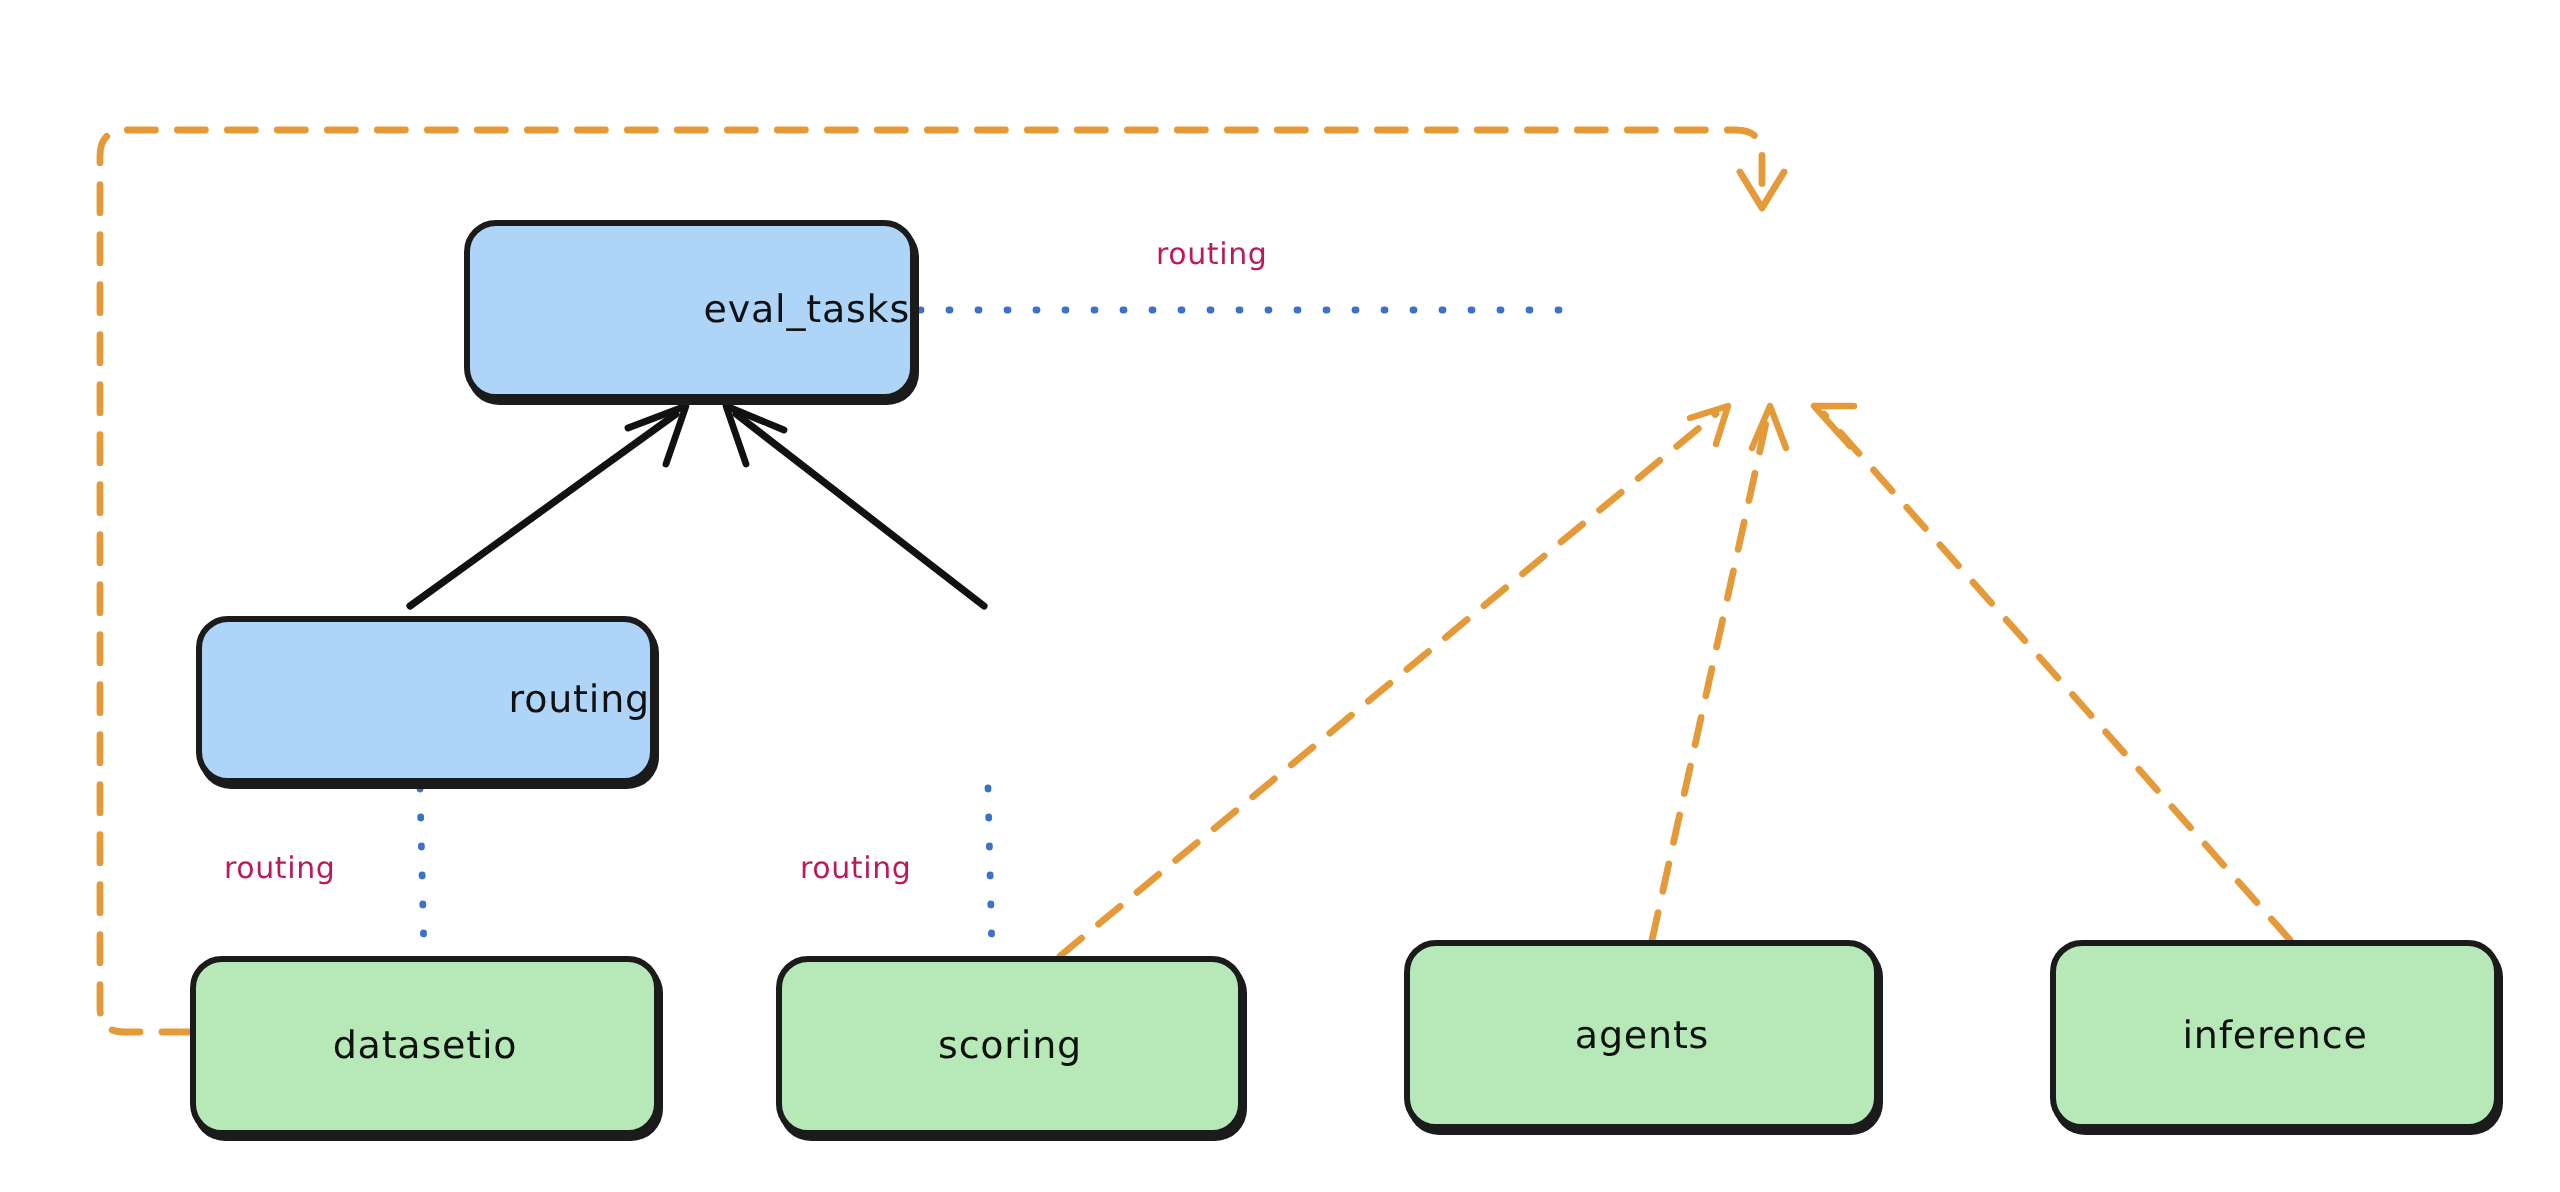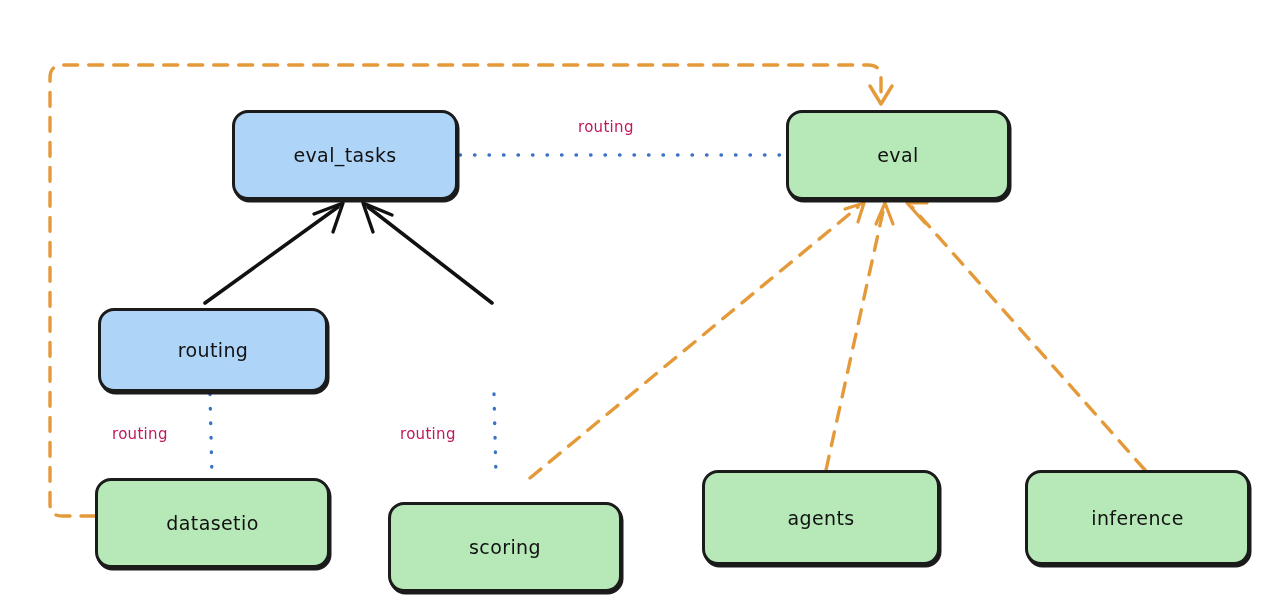--- a/index.html
+++ b/index.html
@@ -33,21 +33,21 @@
     box-shadow: 1.5px 2.5px 0 0 #1b1b1b;
     cursor: pointer;
   }
   .node .label {
     color: #111111;
     font-size: 19px;
     letter-spacing: 0.4px;
     white-space: nowrap;
     pointer-events: none;
   }
-  .node.blue { background: #aed4f7; }
+  .node.blue { background: #aed4f7; justify-content: flex-end; }
   .node.green { background: #b7e8b8; }
   .edge-label {
     position: absolute;
     color: #be185d;
     font-size: 15px;
     letter-spacing: 0.3px;
     white-space: nowrap;
     pointer-events: none;
   }
 </style>
@@ -98,34 +98,31 @@
 
     <g>
       <path d="M 494 394 L 496 477" fill="none" stroke="#3a72c8" stroke-width="3.4" stroke-linecap="round" stroke-dasharray="0.5 14"></path>
     </g>
   </svg>
 
   <div class="node blue" style="left:232px; top:110px; width:226px; height:90px;">
     <span class="label">eval_tasks</span>
   </div>
 
-  <div class="node green" style="left:786px; top:110px; width:224px; height:90px;">
-    <span class="label">eval</span>
-  </div>
 
   <div class="node blue" style="left:98px; top:308px; width:230px; height:84px;">
     <span class="label">routing</span>
   </div>
 
 
   <div class="node green" style="left:95px; top:478px; width:235px; height:90px;">
     <span class="label">datasetio</span>
   </div>
 
-  <div class="node green" style="left:388px; top:478px; width:234px; height:90px;margin-top:24px;">
+  <div class="node green" style="left:388px; top:478px; width:234px; height:90px;">
     <span class="label">scoring</span>
   </div>
 
   <div class="node green" style="left:1025px; top:470px; width:225px; height:95px;">
     <span class="label">inference</span>
   </div>
 
   <div class="node green" style="left:702px; top:470px; width:238px; height:95px;">
     <span class="label">agents</span>
   </div>

